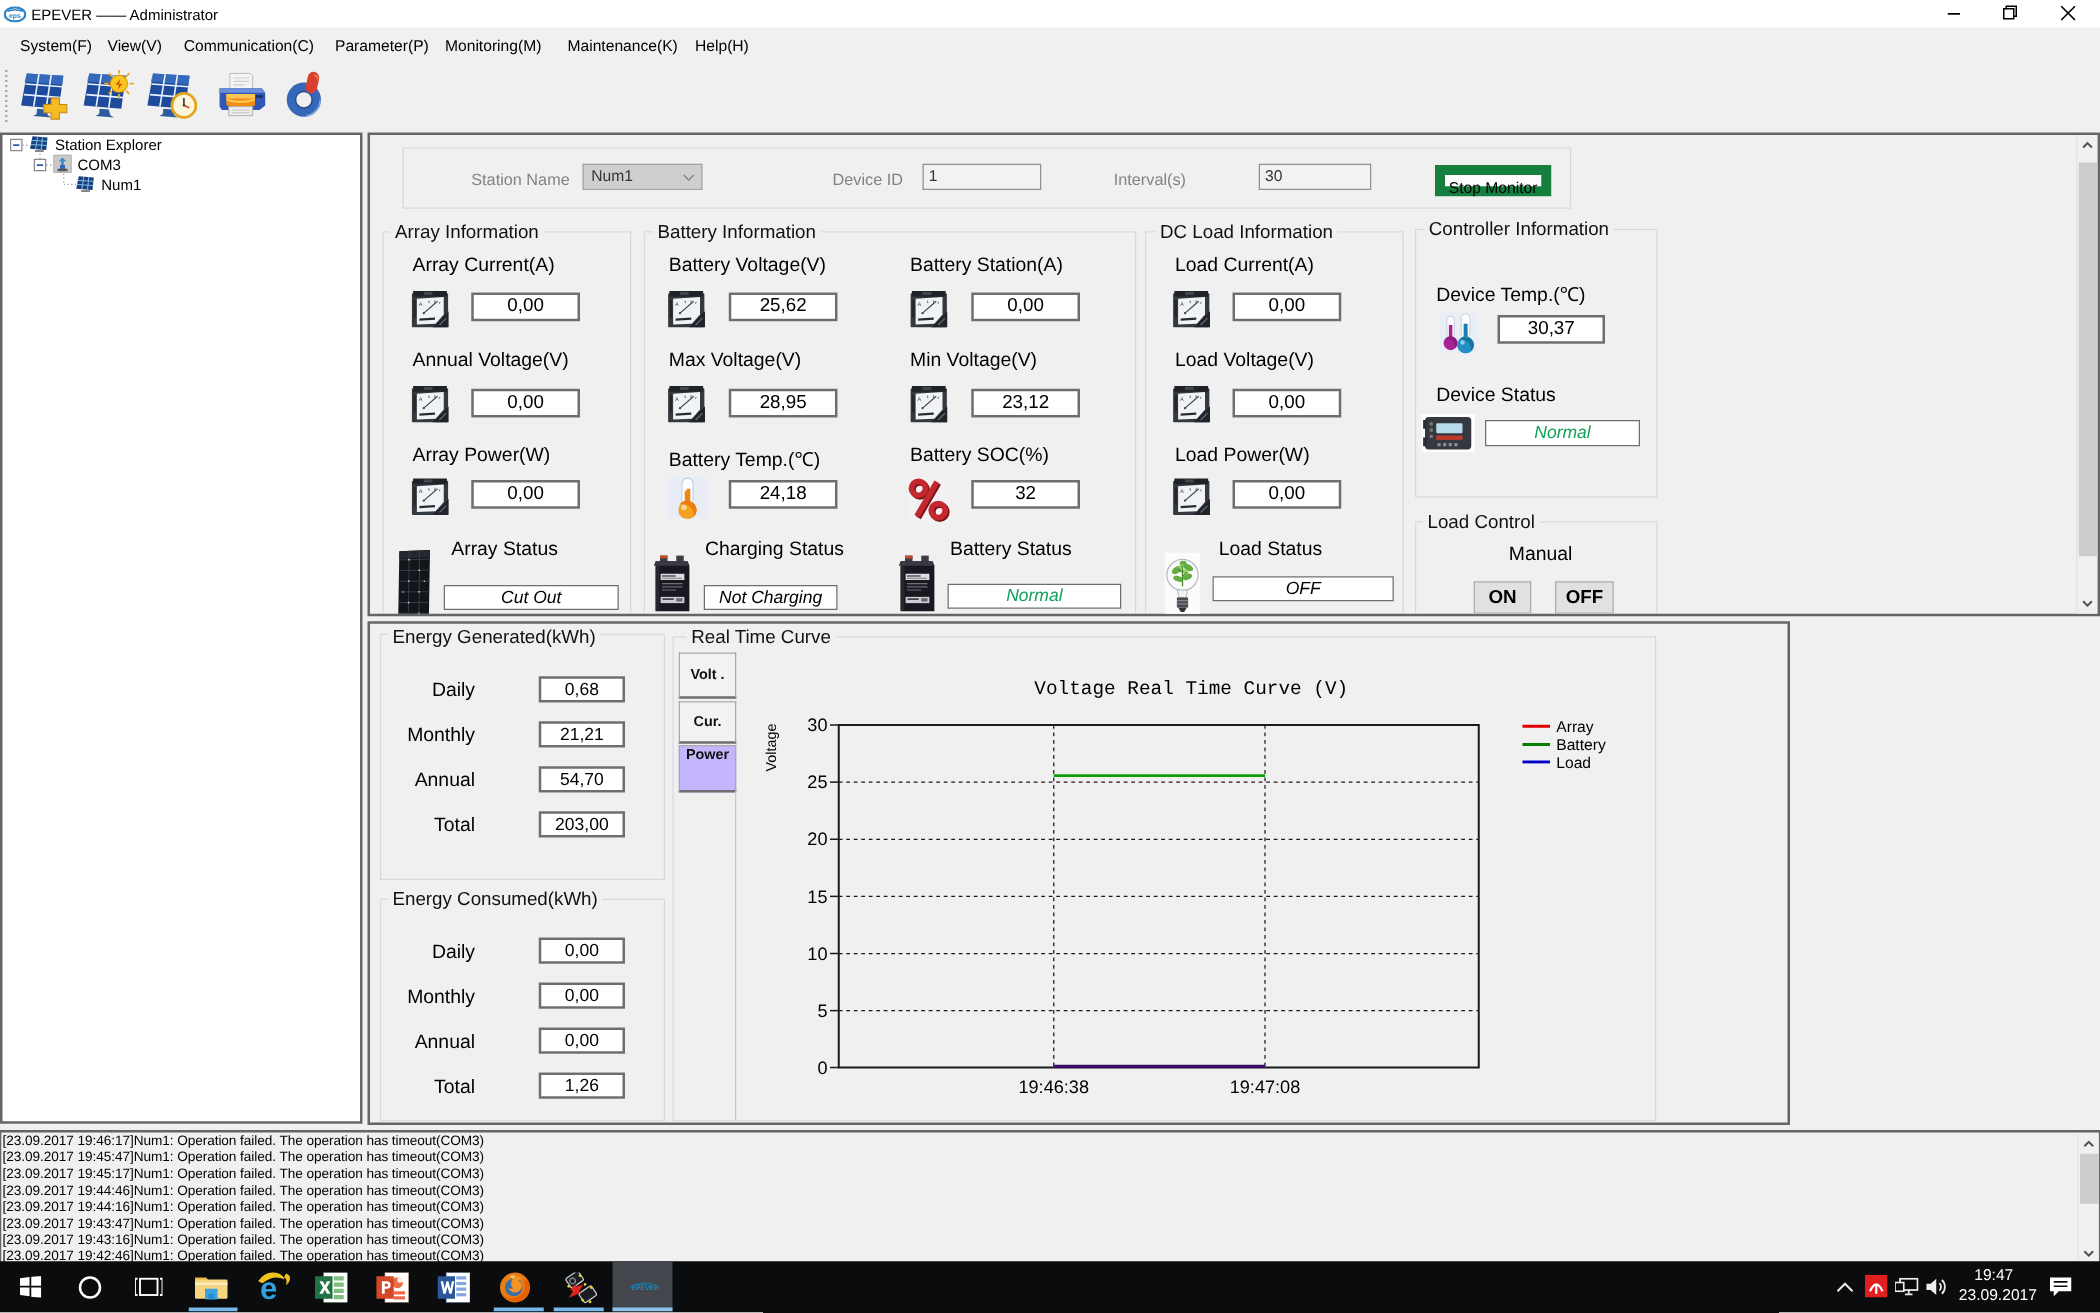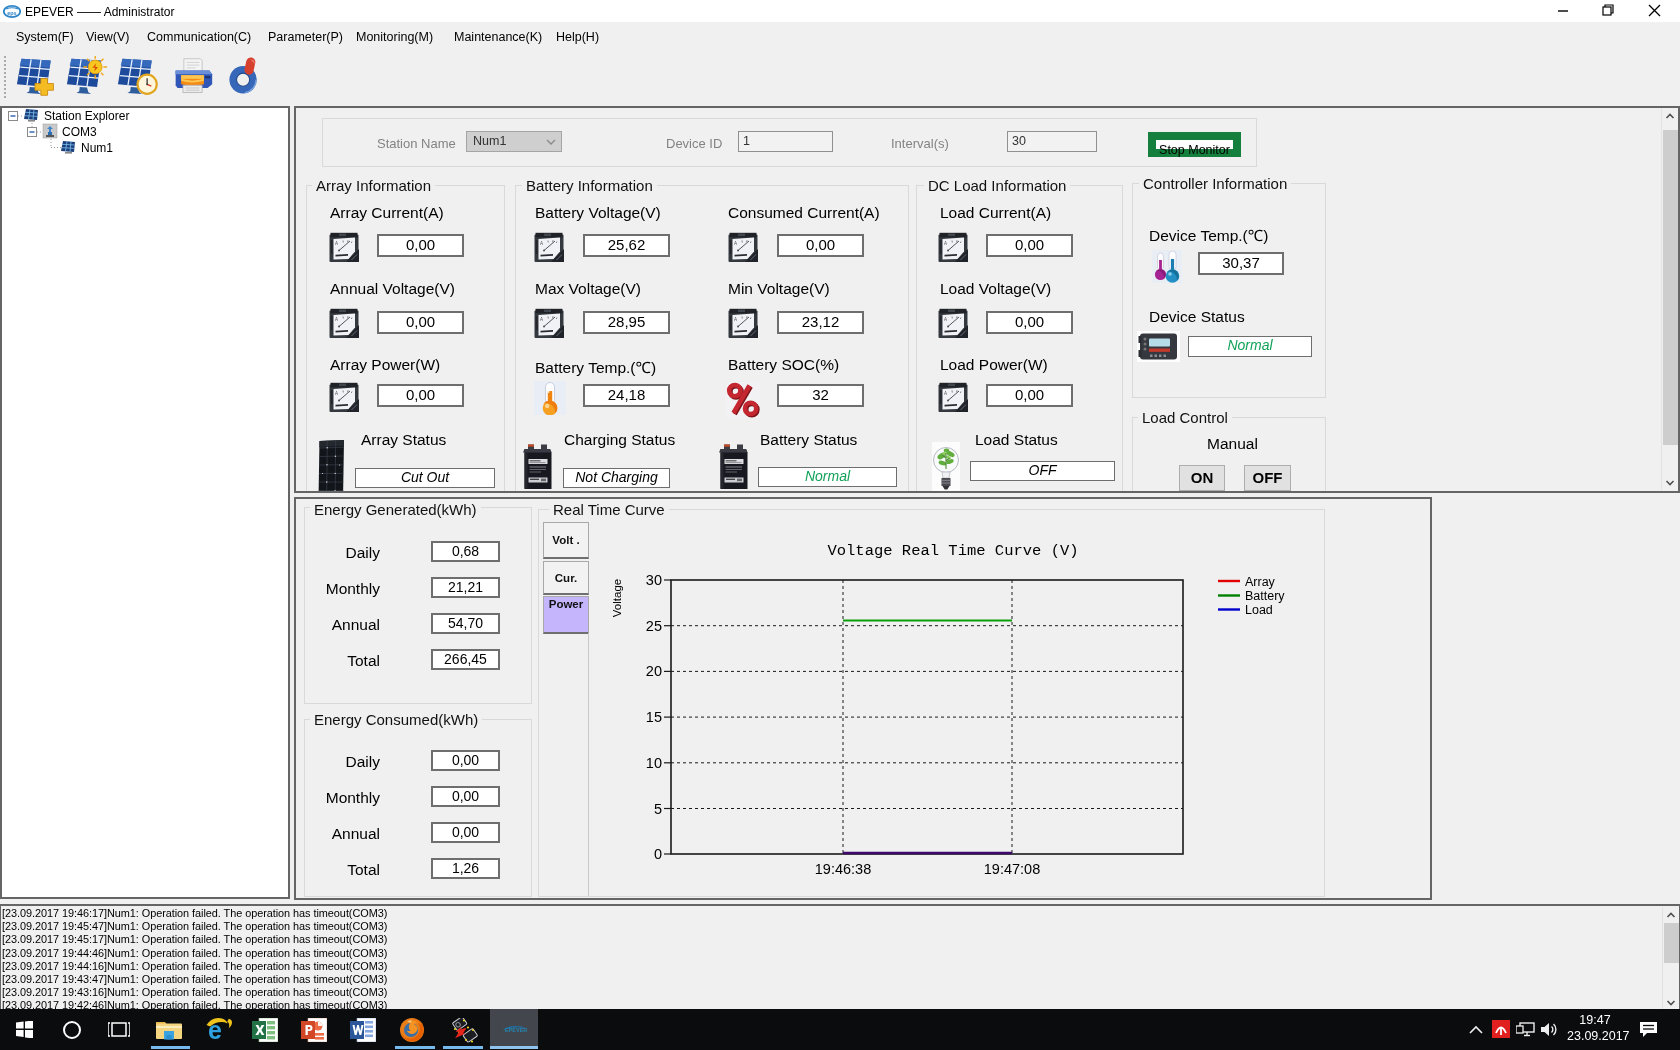--- a/index.html
+++ b/index.html
@@ -172,21 +172,21 @@
   <svg class="abs" style="left:238px;top:273px" width="32" height="34" viewBox="0 0 32 34">
         <use href="#thermo"></use>
       </svg>
   <div class="vbox" style="left:287px;top:276px;width:87px;height:23px">24,18</div>
   <svg class="abs" style="left:227px;top:336px" width="29" height="46" viewBox="0 0 29 46">
         <use href="#batt"></use>
       </svg>
   <div class="lbl" style="left:268px;top:323px">Charging Status</div>
   <div class="sbox" style="left:267px;top:360px;width:107px;height:20px">Not Charging</div>
 
-  <div class="lbl" style="left:432px;top:96px">Consumed Current(A)</div>
+  <div class="lbl" style="left:432px;top:96px">Battery Station(A)</div>
   <svg class="abs" style="left:432px;top:124px" width="30" height="30">
         <use href="#gauge"></use>
       </svg>
   <div class="vbox" style="left:481px;top:126px;width:87px;height:23px">0,00</div>
   <div class="lbl" style="left:432px;top:172px">Min Voltage(V)</div>
   <svg class="abs" style="left:432px;top:200px" width="30" height="30">
         <use href="#gauge"></use>
       </svg>
   <div class="vbox" style="left:481px;top:203px;width:87px;height:23px">23,12</div>
   <div class="lbl" style="left:432px;top:248px">Battery SOC(%)</div>
@@ -251,21 +251,21 @@
 
   <div class="gbox" style="left:8px;top:8px;width:228px;height:197px"></div>
   <div class="gtitle" style="left:14px;top:2px">Energy Generated(kWh)</div>
   <div class="lbl" style="left:4px;top:45px;width:80px;text-align:right">Daily</div>
   <div class="vbox" style="left:135px;top:42px;width:69px;height:21px;font-size:14px">0,68</div>
   <div class="lbl" style="left:4px;top:81px;width:80px;text-align:right">Monthly</div>
   <div class="vbox" style="left:135px;top:78px;width:69px;height:21px;font-size:14px">21,21</div>
   <div class="lbl" style="left:4px;top:117px;width:80px;text-align:right">Annual</div>
   <div class="vbox" style="left:135px;top:114px;width:69px;height:21px;font-size:14px">54,70</div>
   <div class="lbl" style="left:4px;top:153px;width:80px;text-align:right">Total</div>
-  <div class="vbox" style="left:135px;top:150px;width:69px;height:21px;font-size:14px">266,45</div>
+  <div class="vbox" style="left:135px;top:150px;width:69px;height:21px;font-size:14px">203,00</div>
 
   <div class="gbox" style="left:8px;top:220px;width:228px;height:178px"></div>
   <div class="gtitle" style="left:14px;top:212px">Energy Consumed(kWh)</div>
   <div class="lbl" style="left:4px;top:254px;width:80px;text-align:right">Daily</div>
   <div class="vbox" style="left:135px;top:251px;width:69px;height:21px;font-size:14px">0,00</div>
   <div class="lbl" style="left:4px;top:290px;width:80px;text-align:right">Monthly</div>
   <div class="vbox" style="left:135px;top:287px;width:69px;height:21px;font-size:14px">0,00</div>
   <div class="lbl" style="left:4px;top:326px;width:80px;text-align:right">Annual</div>
   <div class="vbox" style="left:135px;top:323px;width:69px;height:21px;font-size:14px">0,00</div>
   <div class="lbl" style="left:4px;top:362px;width:80px;text-align:right">Total</div>

